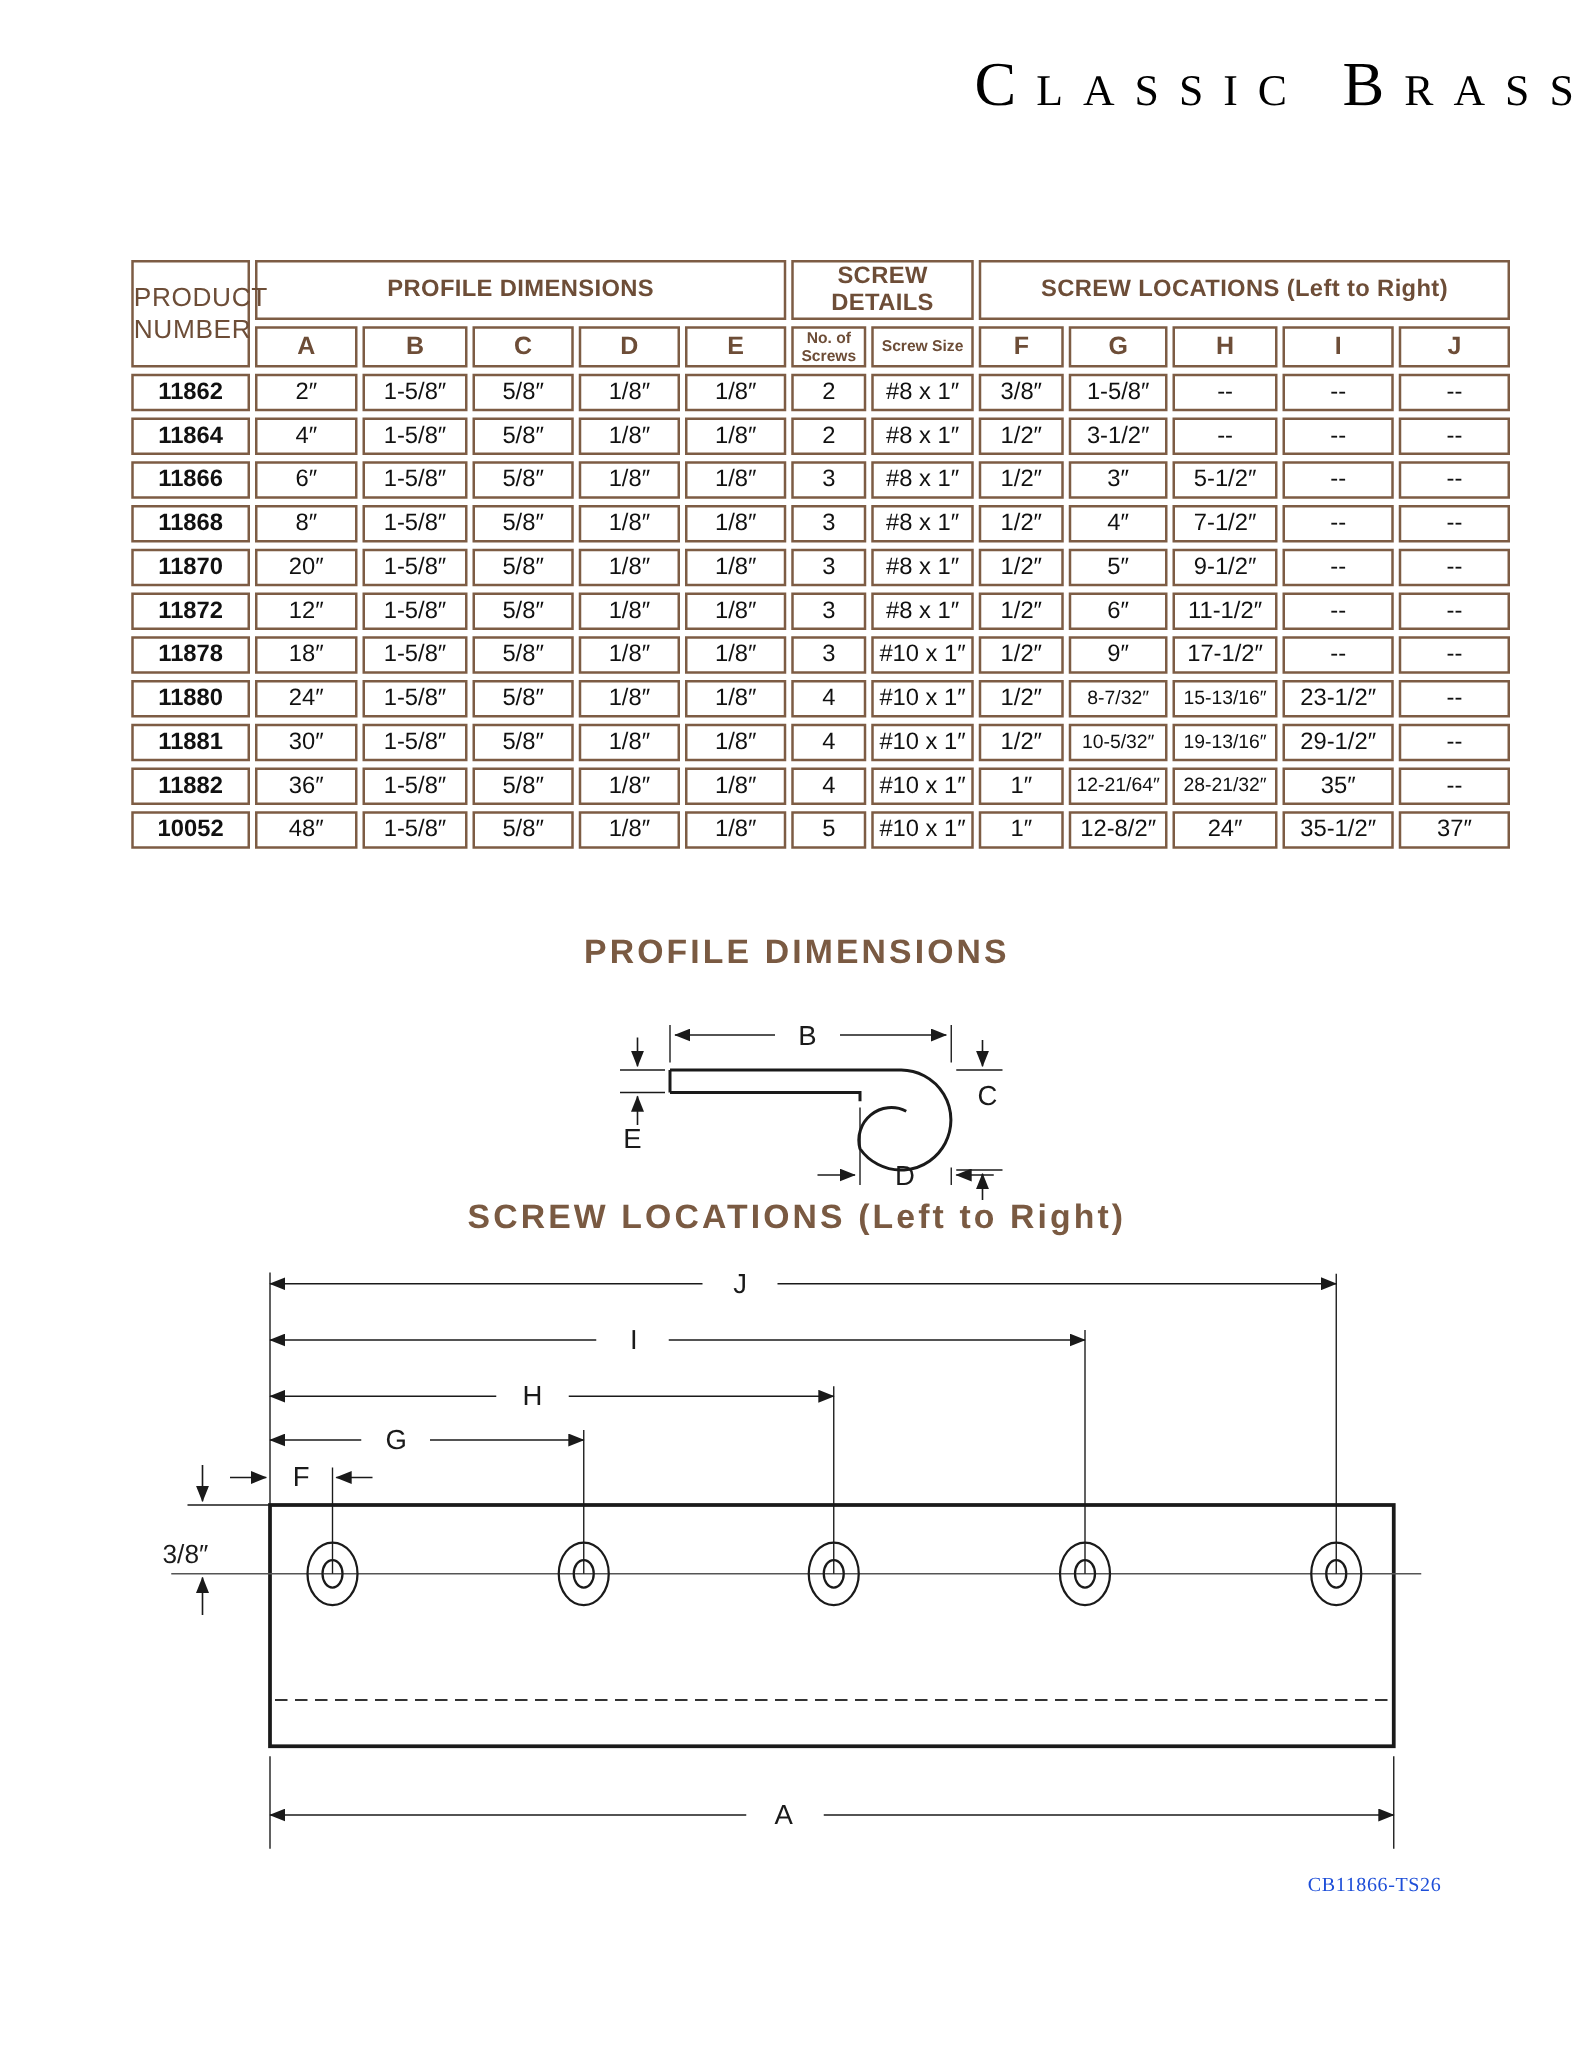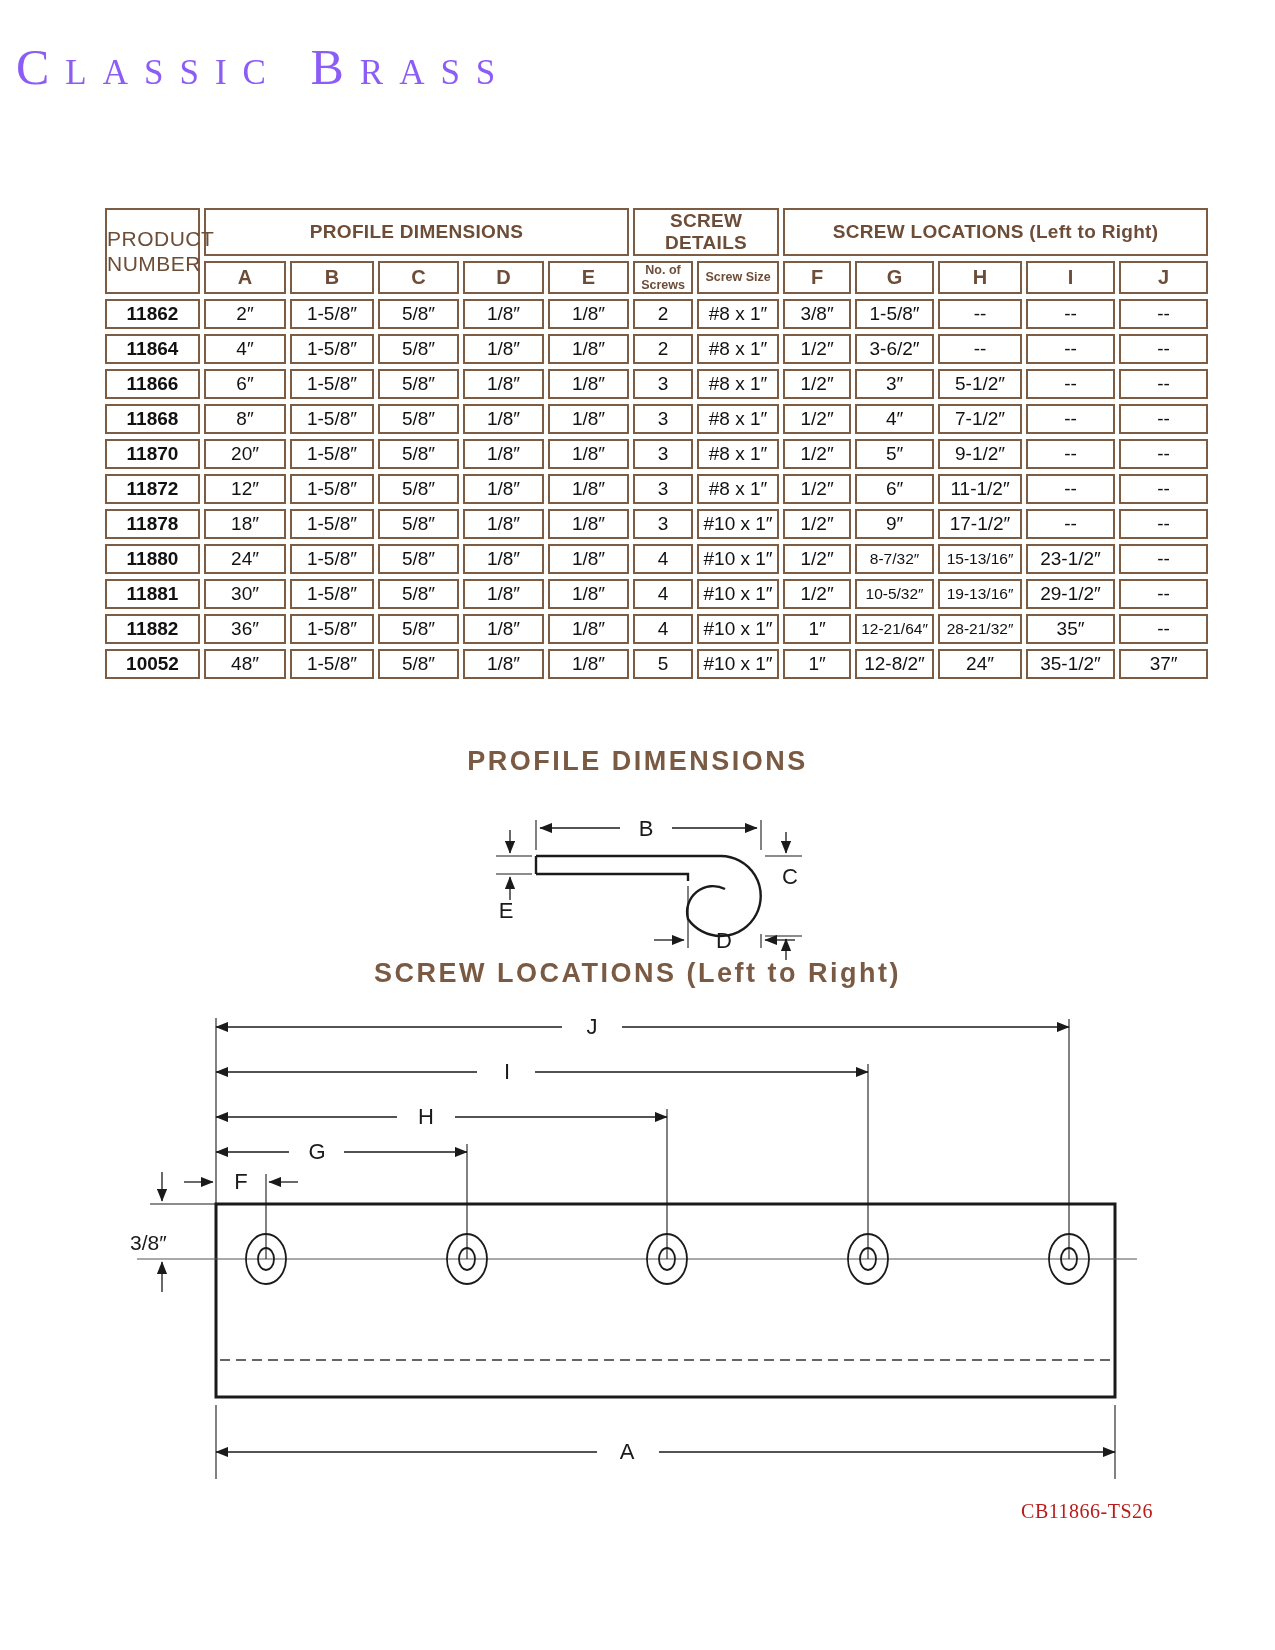--- a/index.html
+++ b/index.html
@@ -3,25 +3,25 @@
 <meta charset="utf-8">
 <style>
   * { box-sizing: border-box; }
   html,body { margin:0; padding:0; }
   body {
     width:1275px; height:1650px; position:relative; background:#ffffff;
     font-family:"Liberation Sans", sans-serif; color:#1a1a1a;
   }
   .title {
     position:absolute; top:38px; left:0; width:100%;
-    text-align:left;
+    text-align:right;
     font-family:"Liberation Serif", serif;
     font-variant:small-caps;
     font-size:50px; letter-spacing:16px; text-indent:16px;
-    color:#8b5cf6; font-weight:400;
+    color:#000000; font-weight:400;
   }
   
   table.spec {
     position:absolute; left:57px; top:203px; width:1111px;
     border-collapse:separate; border-spacing:4px 5px;
     table-layout:fixed;
     margin-left:44px;
   }
   table.spec th, table.spec td {
     border:2px solid #7d5c44; text-align:center; vertical-align:middle;
@@ -51,21 +51,21 @@
   svg text {
     font-family:"Liberation Sans", sans-serif; fill:#1a1a1a;
   }
   .dim { stroke:#1a1a1a; stroke-width:1.3; fill:none; }
   .ext { stroke:#1a1a1a; stroke-width:1.1; fill:none; }
   .outline { stroke:#1a1a1a; stroke-width:2.4; fill:none; }
   .thin { stroke:#555; stroke-width:1.1; fill:none; }
   .lbl { font-size:22px; text-anchor:middle; }
   .footer-code {
     position:absolute; top:1500px; right:122px;
-    font-family:"Liberation Serif", serif; font-size:20px; color:#b91c1c;
+    font-family:"Liberation Serif", serif; font-size:16px; color:#1d4ed8;
     letter-spacing:0.5px;
   }
 </style>
 </head>
 <body>
 
 <div class="title">Classic Brass</div>
 
 <table class="spec">
   <colgroup>
@@ -124,21 +124,21 @@
       <tr>
         <td class="prod">11864</td>
         <td>4″</td>
         <td>1-5/8″</td>
         <td>5/8″</td>
         <td>1/8″</td>
         <td>1/8″</td>
         <td>2</td>
         <td>#8 x 1″</td>
         <td>1/2″</td>
-        <td>3-6/2″</td>
+        <td>3-1/2″</td>
         <td>--</td>
         <td>--</td>
         <td>--</td>
       </tr>
       <tr>
         <td class="prod">11866</td>
         <td>6″</td>
         <td>1-5/8″</td>
         <td>5/8″</td>
         <td>1/8″</td>

